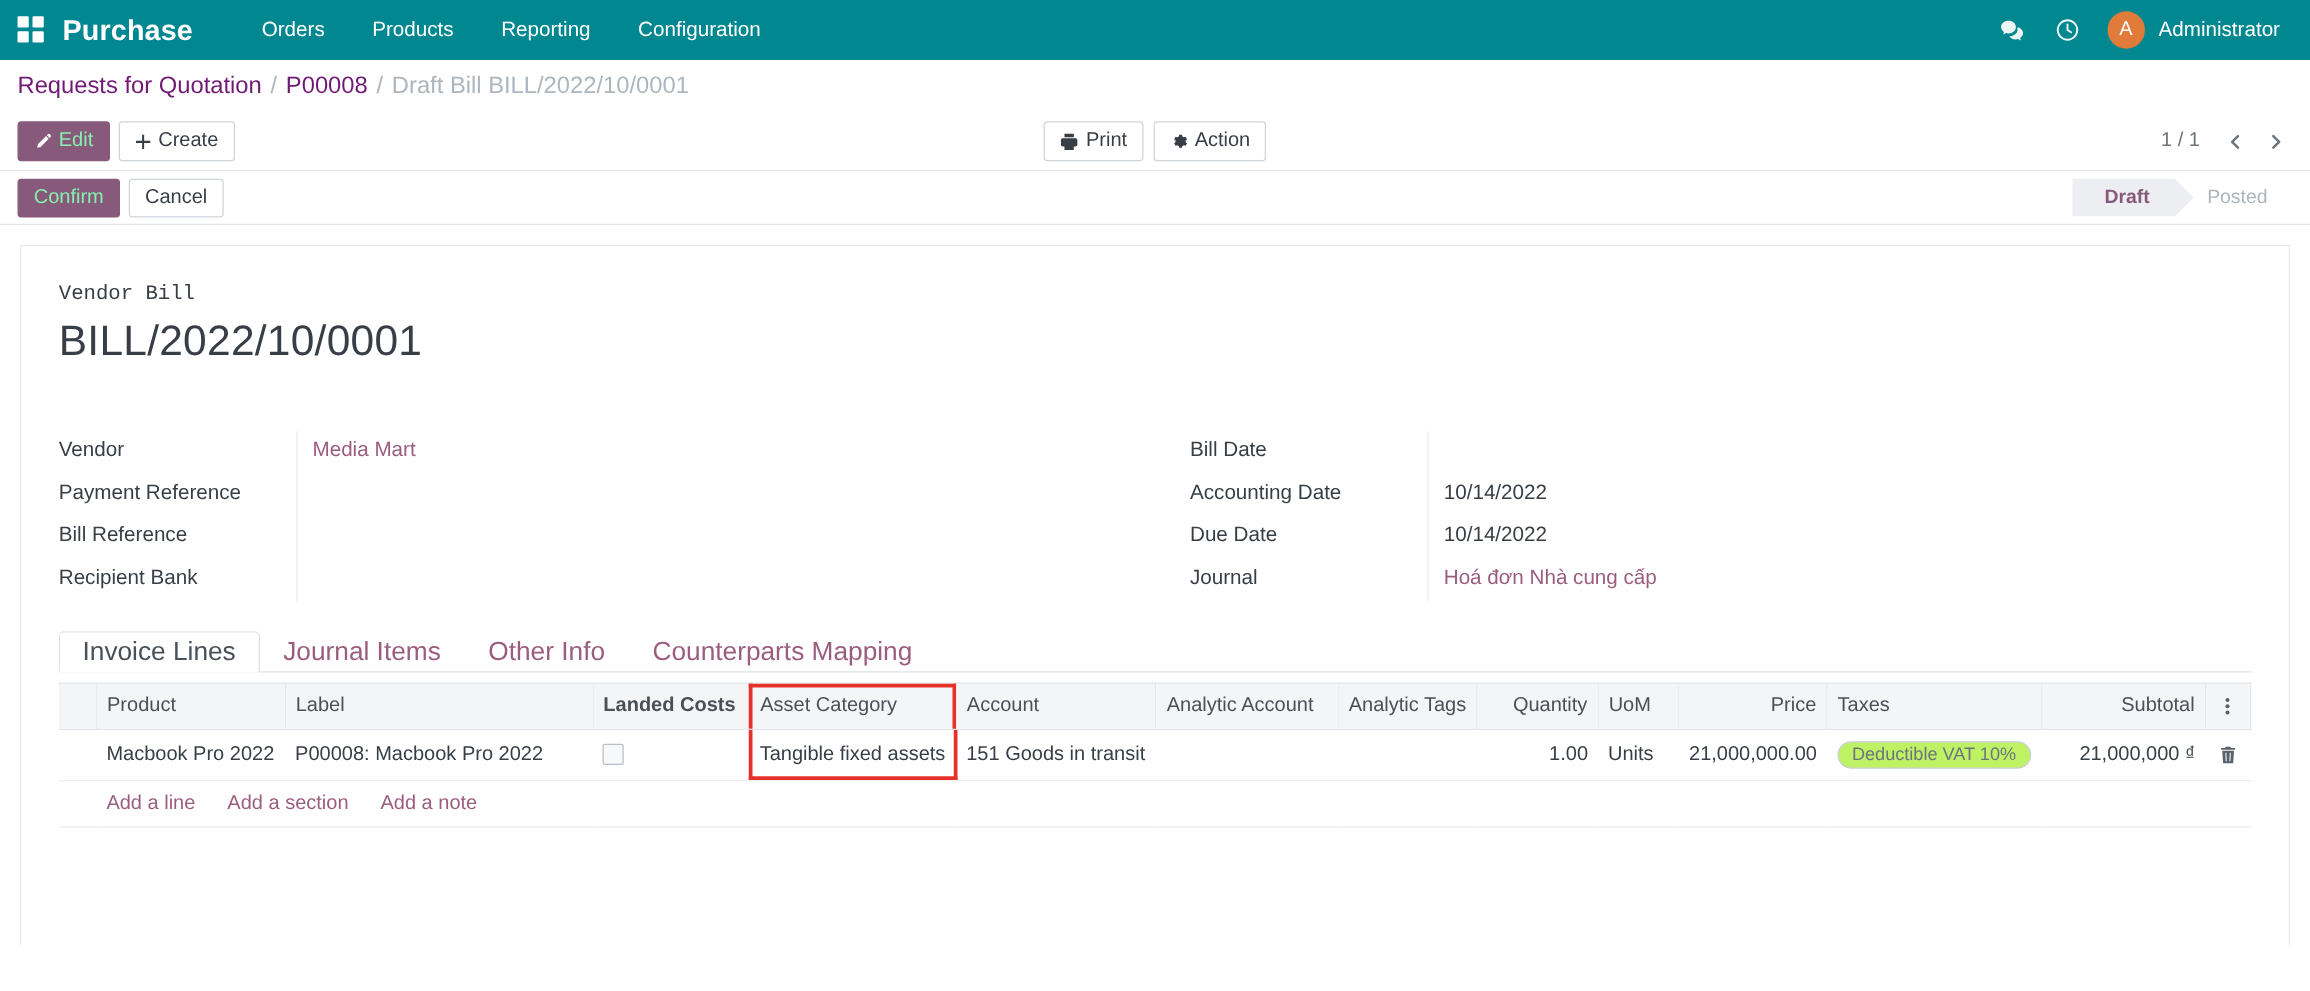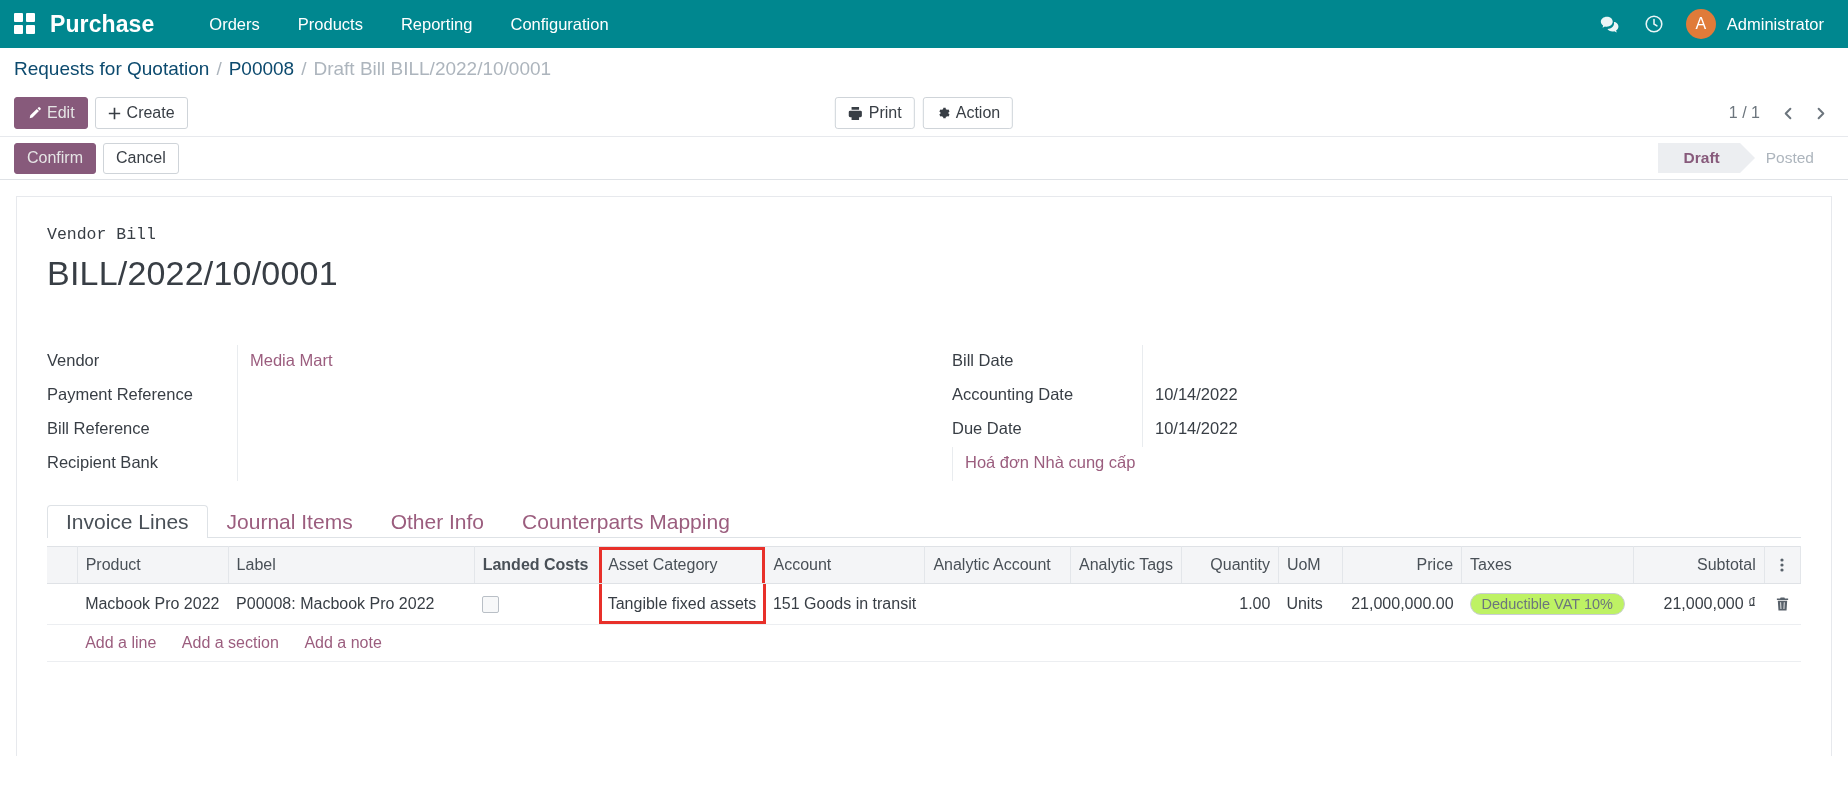--- a/index.html
+++ b/index.html
@@ -80,21 +80,21 @@
   
   .breadcrumb-bar {
     height: 42px;
     display: flex;
     align-items: center;
     padding: 0 14px;
     background: #ffffff;
   }
   .crumb {
     font-size: 19px;
-    color: #0c4a6e;
+    color: #701a75;
     cursor: pointer;
     white-space: nowrap;
   }
   .crumb.active { color: #adb5bd; cursor: default; }
   .crumb-sep { color: #adb5bd; font-size: 19px; margin: 0 7px; }
 
   
   .control-panel {
     height: 46px;
     display: flex;
@@ -114,21 +114,21 @@
     border-radius: 3px;
     cursor: pointer;
     display: inline-flex;
     align-items: center;
     gap: 6px;
     white-space: nowrap;
   }
   .btn-primary {
     background: #875a7b;
     border-color: #875a7b;
-    color: #e5e5e5;
+    color: #86efac;
   }
   .btn-group-left { display: flex; gap: 7px; }
   .btn-group-mid {
     position: absolute;
     left: 50%;
     transform: translateX(-50%);
     display: flex;
     gap: 8px;
   }
   .pager {
@@ -490,20 +490,21 @@
         </div>
         <div class="f-row">
           <div class="f-label">Accounting Date</div>
           <div class="f-value">10/14/2022</div>
         </div>
         <div class="f-row">
           <div class="f-label">Due Date</div>
           <div class="f-value">10/14/2022</div>
         </div>
         <div class="f-row">
+          <div class="f-label">Journal</div>
           <div class="f-value link">Hoá đơn Nhà cung cấp</div>
         </div>
       </div>
     </div>
 
     <div class="notebook">
       <div class="tabs">
         <div class="tab active">Invoice Lines</div>
         <div class="tab">Journal Items</div>
         <div class="tab">Other Info</div>

